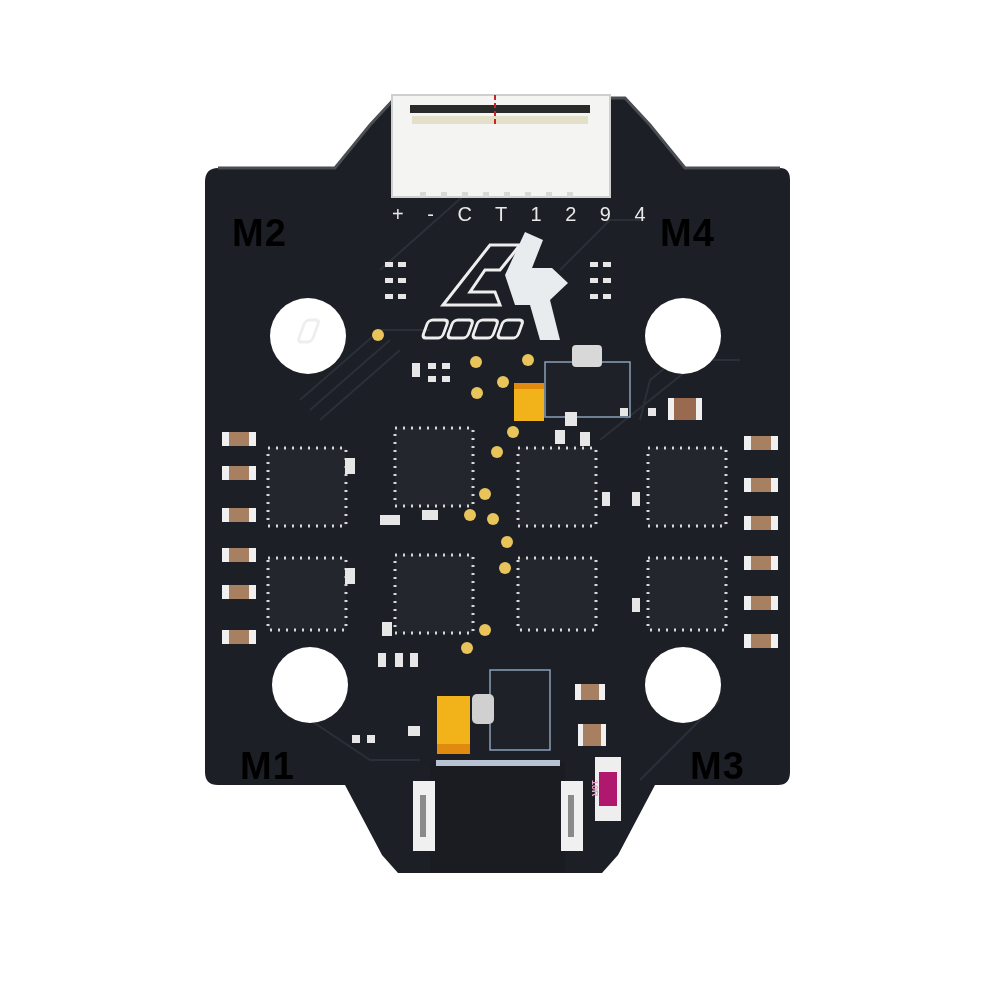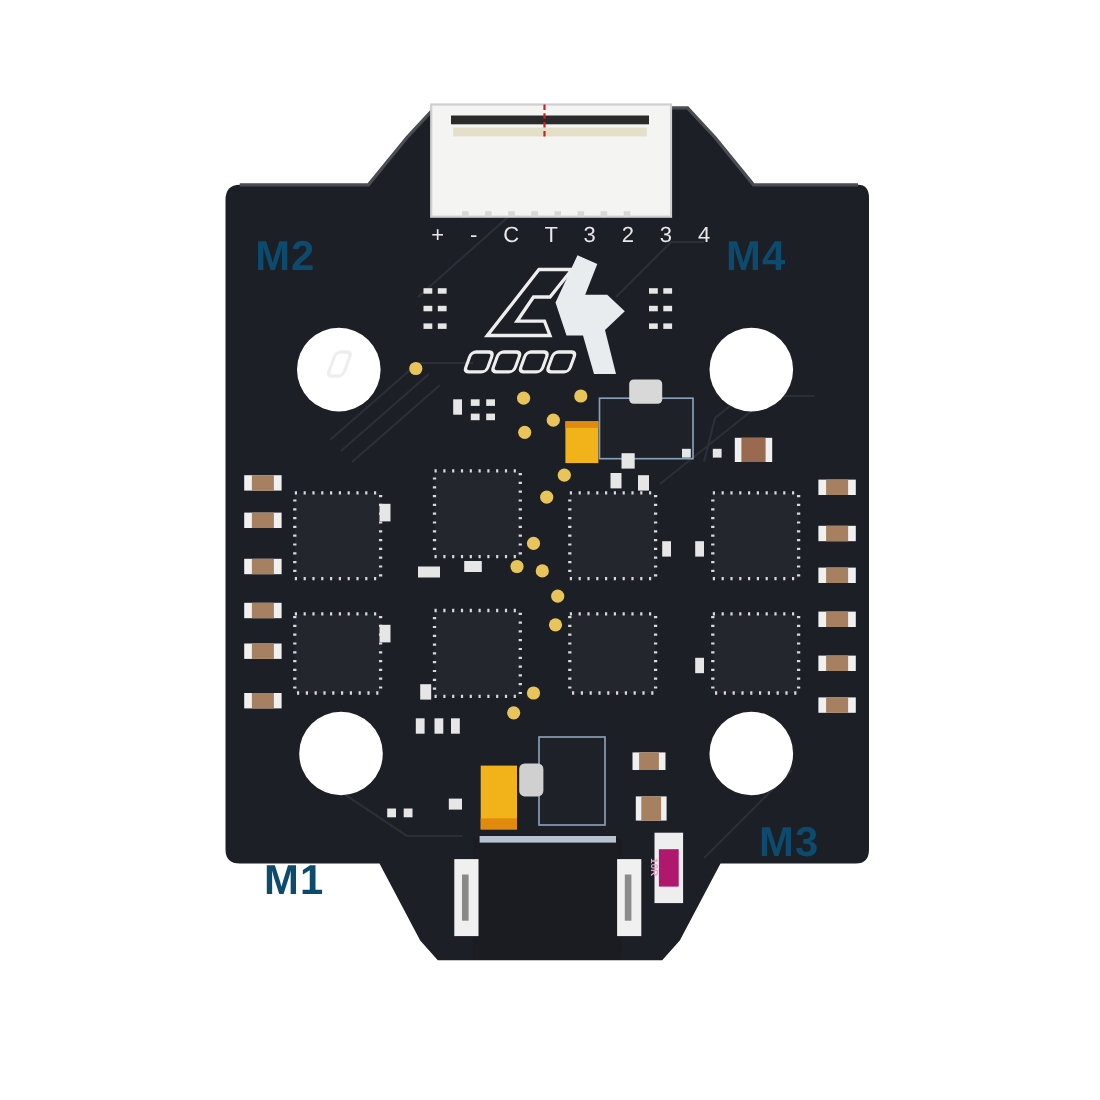--- a/index.html
+++ b/index.html
@@ -1,18 +1,18 @@
 <!DOCTYPE html>
 <html><head>
 <meta charset="utf-8">
 <style>
   html,body{margin:0;padding:0;background:#ffffff;}
   body{width:1000px;height:1000px;position:relative;overflow:hidden;font-family:"Liberation Sans",sans-serif;}
   #stage{position:absolute;left:0;top:0;width:1000px;height:1000px;}
-  .silk{position:absolute;color:#0c4a6e;font-weight:bold;font-family:"Liberation Sans",sans-serif;}
+  .silk{position:absolute;color:#000000;font-weight:bold;font-family:"Liberation Sans",sans-serif;}
   .motor-label{font-size:38px;letter-spacing:1px;}
   .pin-label{font-size:20px;font-weight:normal;letter-spacing:9px;color:#e8e8e8;}
 </style>
 </head>
 <body>
 
 <div id="stage">
   <svg width="1000" height="1000" viewBox="0 0 1000 1000">
 
     <g>
@@ -207,19 +207,19 @@
       <rect x="568" y="795" width="6" height="42" fill="#8a8a8a"></rect>
     </g>
 
     <g>
       <rect x="595" y="757" width="26" height="64" fill="#eeeeee"></rect>
       <rect x="599" y="772" width="18" height="34" fill="#b0186e"></rect>
     </g>
   </svg>
 
   
-  <span class="silk pin-label" style="left:392px;top:203px;">+ - C T 3 2 3 4</span>
+  <span class="silk pin-label" style="left:392px;top:203px;">+ - C T 1 2 9 4</span>
   <span class="silk motor-label" style="left:232px;top:212px;">M2</span>
   <span class="silk motor-label" style="left:660px;top:212px;">M4</span>
-  <span class="silk motor-label" style="left:240px;top:780px;">M1</span>
+  <span class="silk motor-label" style="left:240px;top:745px;">M1</span>
   <span class="silk motor-label" style="left:690px;top:745px;">M3</span>
   <span class="silk" style="left:600px;top:780px;font-size:9px;color:#e8a0c8;transform:rotate(90deg);transform-origin:left top;">10R</span>
 </div>
 
 </body></html>

